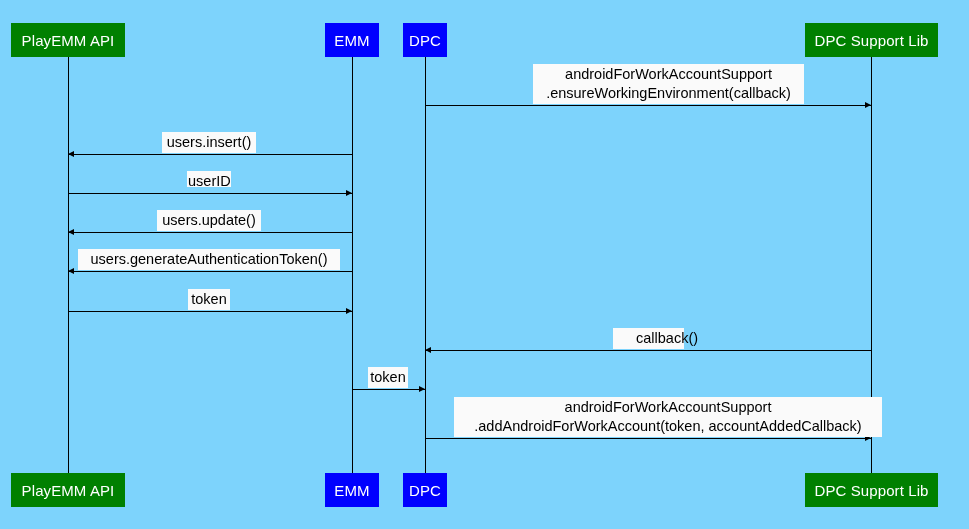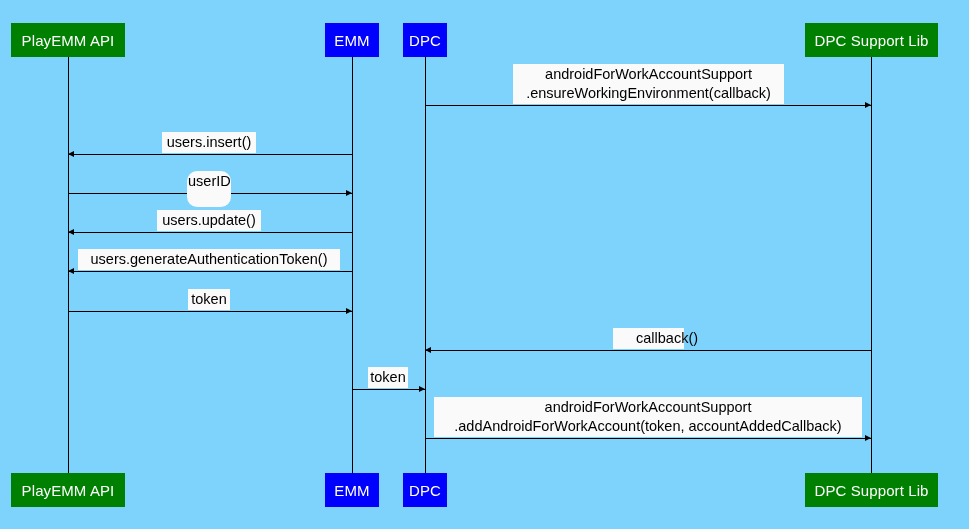--- a/index.html
+++ b/index.html
@@ -40,20 +40,21 @@
     font-size: 14.5px;
     line-height: 19px;
     box-sizing: border-box;
     padding: 1px 1px 2px 1px;
     text-align: center;
     white-space: pre;
     letter-spacing: 0px;
   }
   .msg-label.two-line {
     line-height: 19px;
+    margin-left: 20px;
   }
   .msg-arrow {
     position: absolute;
     height: 1px;
     background: #000000;
   }
   .msg-arrow::after {
     content: "";
     position: absolute;
     top: -3px;
@@ -102,21 +103,21 @@
   </div>
   <div class="participant" style="left:805px; top:23px; width:133px; height:34px; background:#008000;">
     <span>DPC Support Lib</span>
   </div>
 
   <div class="msg-label two-line" style="left:513px; top:64px; width:271px; height:40px;">androidForWorkAccountSupport
 .ensureWorkingEnvironment(callback)</div>
 
   <div class="msg-label" style="left:162px; top:132px; width:94px; height:21px;text-align:center;">users.insert()</div>
 
-  <div class="msg-label" style="left:187px; top:171px; width:44px; height:36px;border-radius:10px;">userID</div>
+  <div class="msg-label" style="left:187px; top:171px; width:44px; height:16px;">userID</div>
 
   <div class="msg-label" style="left:78px; top:249px; width:262px; height:21px;">users.generateAuthenticationToken()</div>
 
   <div class="msg-label" style="left:157px; top:210px; width:104px; height:21px;">users.update()</div>
 
   <div class="msg-label" style="left:188px; top:289px; width:42px; height:21px;">token</div>
 
   <div class="msg-label" style="left:613px; top:328px; width:71px; height:21px;padding-left:23px;">callback()</div>
 
   <div class="msg-label" style="left:368px; top:367px; width:40px; height:21px;">token</div>

